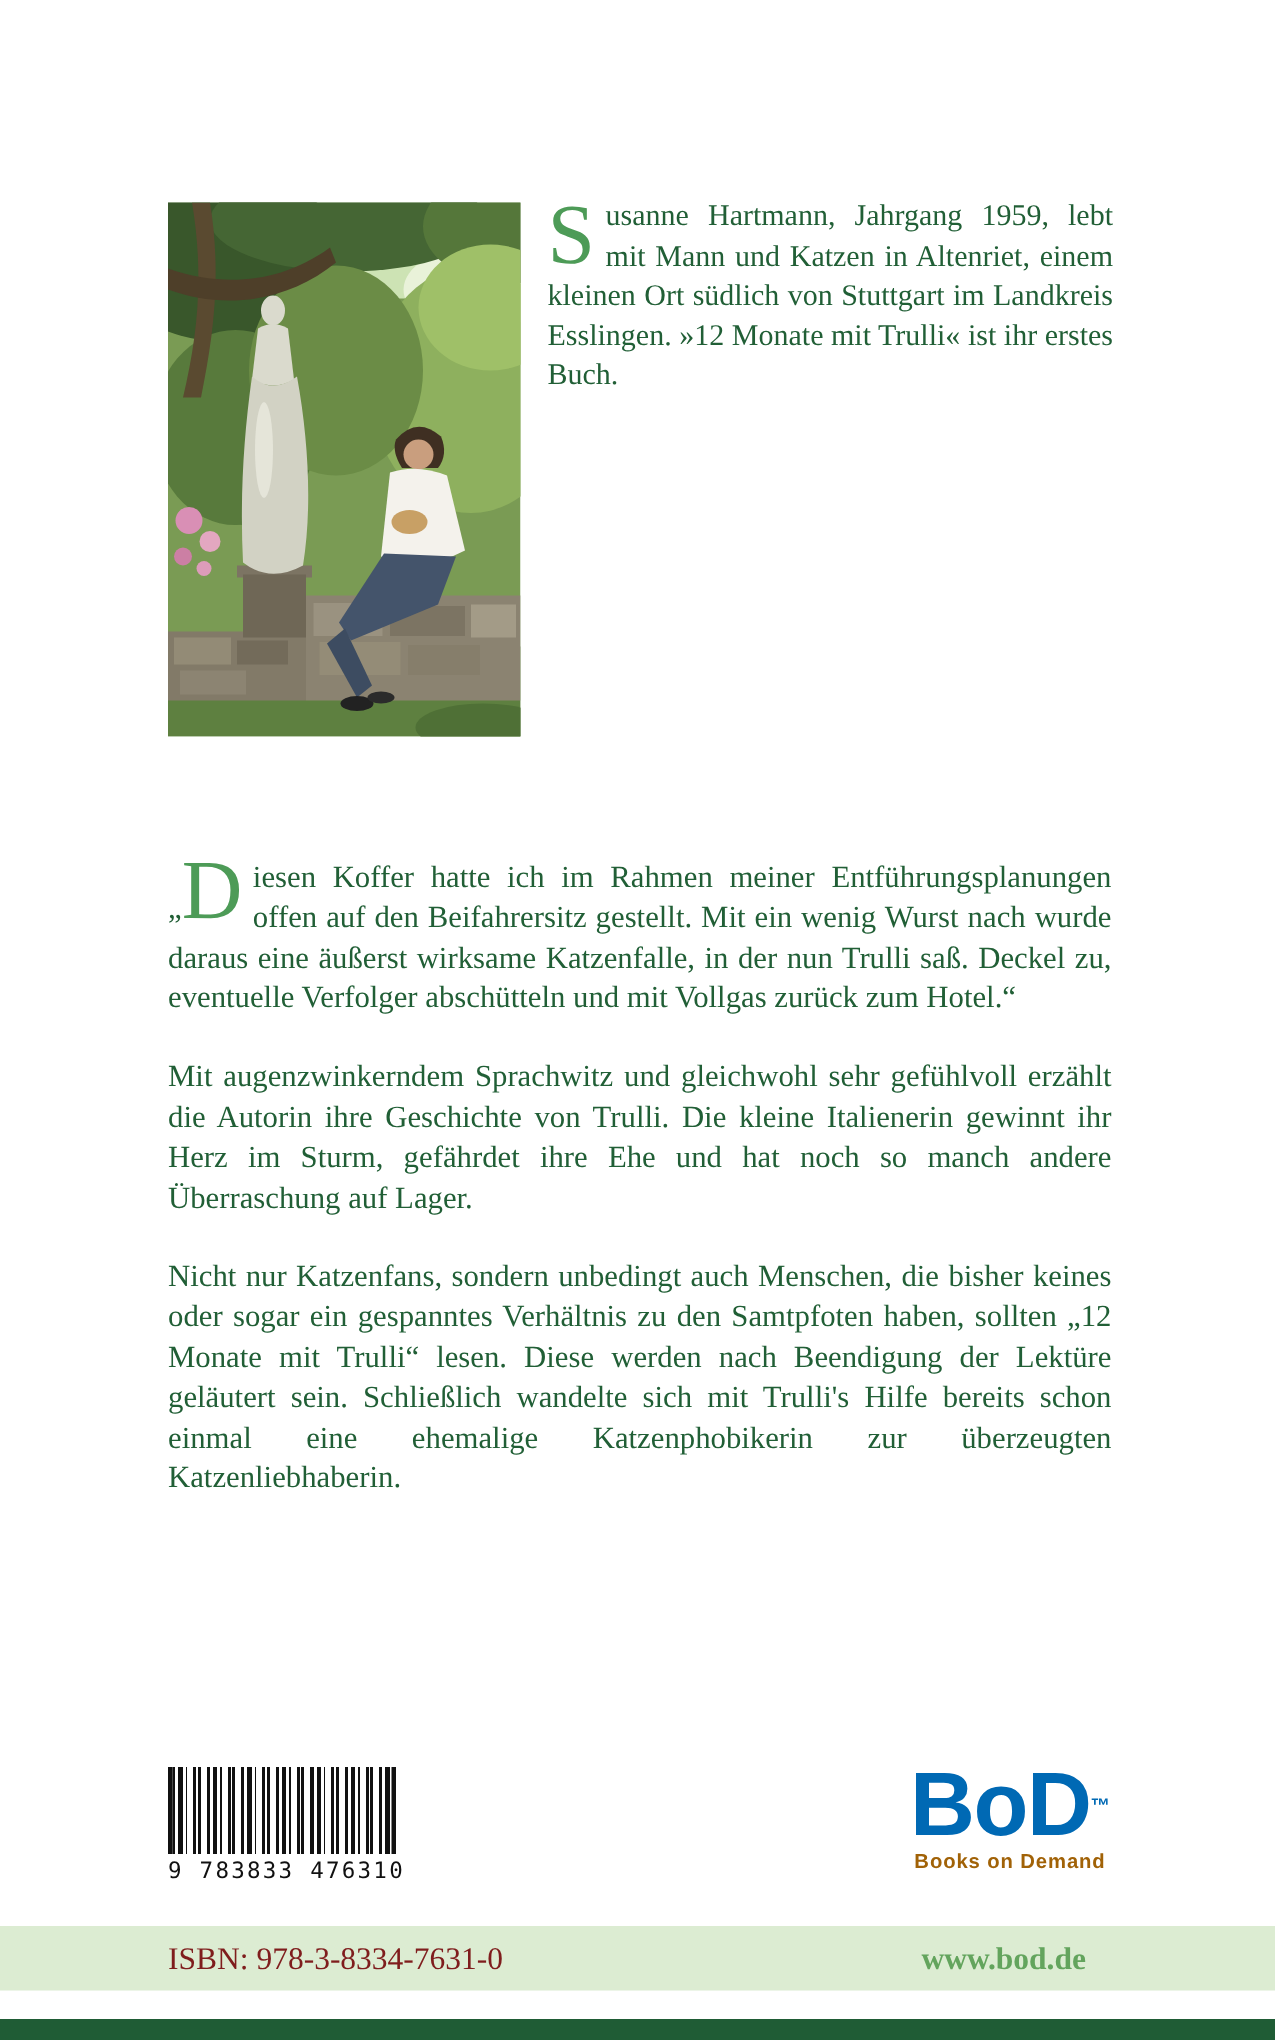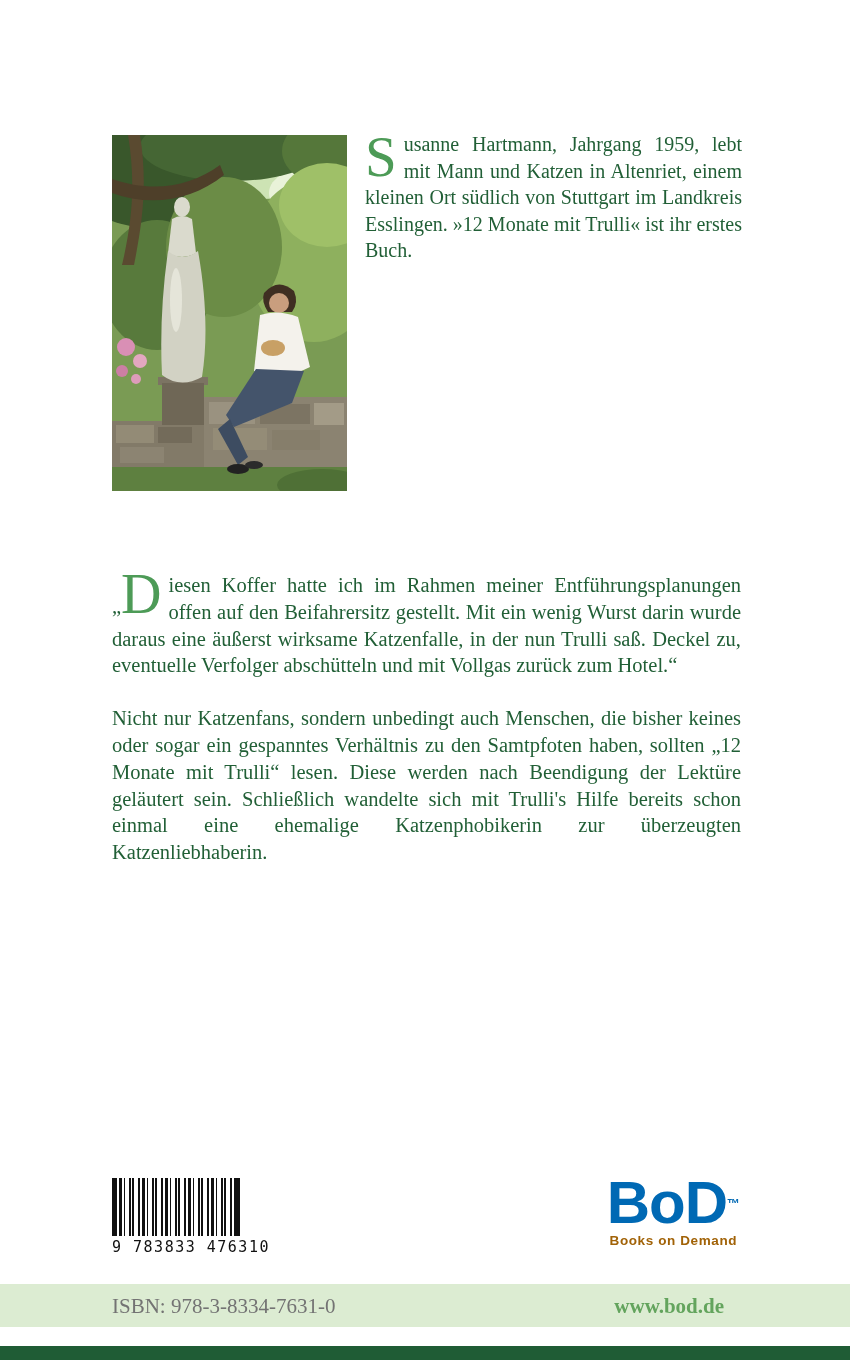--- a/index.html
+++ b/index.html
@@ -26,21 +26,21 @@
   .body-copy {
     position:absolute; left:112px; top:572px; width:629px;
     font-size:20.5px; line-height:26.8px; color:#215f36; text-align:justify;
   }
   .body-copy p { margin:0 0 26px 0; }
   .dc-wrap { float:left; padding-right:7px; }
   .dc-wrap .oq { font-size:20.5px; color:#215f36; }
   .dc-wrap .dropcap { font-size:56px; line-height:44px; color:#4d9b57; }
 
   
-  .barcode { position:absolute; left:112px; top:1178px; width:128px; }
+  .barcode { position:absolute; left:112px; top:1178px; width:152px; }
   .bars {
     height:58px; border-left:3px solid #111; border-right:3px solid #111;
     background:repeating-linear-gradient(90deg,
       #111 0 2px, #fff 2px 4px, #111 4px 7px, #fff 7px 9px,
       #111 9px 10px, #fff 10px 14px, #111 14px 16px, #fff 16px 17px,
       #111 17px 19px, #fff 19px 23px);
   }
   .barcode-number {
     font-family:"DejaVu Sans Mono", monospace; font-size:15px; color:#111;
     letter-spacing:1.5px; padding-top:2px; background:#fff; white-space:nowrap;
@@ -56,21 +56,21 @@
   .bod-tagline {
     font-family:Liberation Sans, sans-serif; font-weight:bold;
     font-size:13.5px; letter-spacing:0.6px; color:#a16207; margin-top:3px;
     white-space:nowrap;
   }
 
   
   .footer-band { position:absolute; left:0; top:1284px; width:850px; height:43px; background:#dcecd2; }
   .isbn {
     position:absolute; left:112px; top:50%; transform:translateY(-50%);
-    font-size:21px; color:#737373;
+    font-size:21px; color:#7f1d1d;
   }
   .website {
     position:absolute; right:126px; top:50%; transform:translateY(-50%);
     font-size:21px; color:#63a45d; font-weight:bold;
   }
 
   
   .bottom-bar { position:absolute; left:0; top:1346px; width:850px; height:14px; background:#1f5c35; }
 </style>
 </head>
@@ -139,22 +139,23 @@
       </g>
     </svg>
   </div>
 
   <div class="bio">
     <span class="dropcap">S</span><span>usanne Hartmann, Jahrgang 1959, lebt mit Mann und Katzen in Altenriet, einem kleinen Ort südlich von Stuttgart im Landkreis Esslingen. »12 Monate mit Trulli« ist ihr erstes Buch.</span>
   </div>
 
   <div class="body-copy">
     <p class="para">
-      <span class="dc-wrap"><span class="oq">„</span><span class="dropcap">D</span></span><span>iesen Koffer hatte ich im Rahmen meiner Entführungsplanungen offen auf den Beifahrersitz gestellt. Mit ein wenig Wurst darin wurde daraus eine äußerst wirksame Katzenfalle, in der nun Trulli saß. Deckel zu, eventuelle Verfolger abschütteln und mit Vollgas zurück zum Hotel.“</span>
+      <span class="dc-wrap"><span class="oq">„</span><span class="dropcap">D</span></span><span>iesen Koffer hatte ich im Rahmen meiner Entführungsplanungen offen auf den Beifahrersitz gestellt. Mit ein wenig Wurst nach wurde daraus eine äußerst wirksame Katzenfalle, in der nun Trulli saß. Deckel zu, eventuelle Verfolger abschütteln und mit Vollgas zurück zum Hotel.“</span>
     </p>
+    <p class="para">Mit augenzwinkerndem Sprachwitz und gleichwohl sehr gefühlvoll erzählt die Autorin ihre Geschichte von Trulli. Die kleine Italienerin gewinnt ihr Herz im Sturm, gefährdet ihre Ehe und hat noch so manch andere Überraschung auf Lager.</p>
     <p class="para">Nicht nur Katzenfans, sondern unbedingt auch Menschen, die bisher keines oder sogar ein gespanntes Verhältnis zu den Samtpfoten haben, sollten „12 Monate mit Trulli“ lesen. Diese werden nach Beendigung der Lektüre geläutert sein. Schließlich wandelte sich mit Trulli's Hilfe bereits schon einmal eine ehemalige Katzenphobikerin zur überzeugten Katzenliebhaberin.</p>
   </div>
 
   <div class="barcode">
     <div class="bars"></div>
     <div class="barcode-number">9 783833 476310</div>
   </div>
 
   <div class="bod">
     <div class="bod-text"><span>BoD</span><span class="bod-tm">™</span></div>

